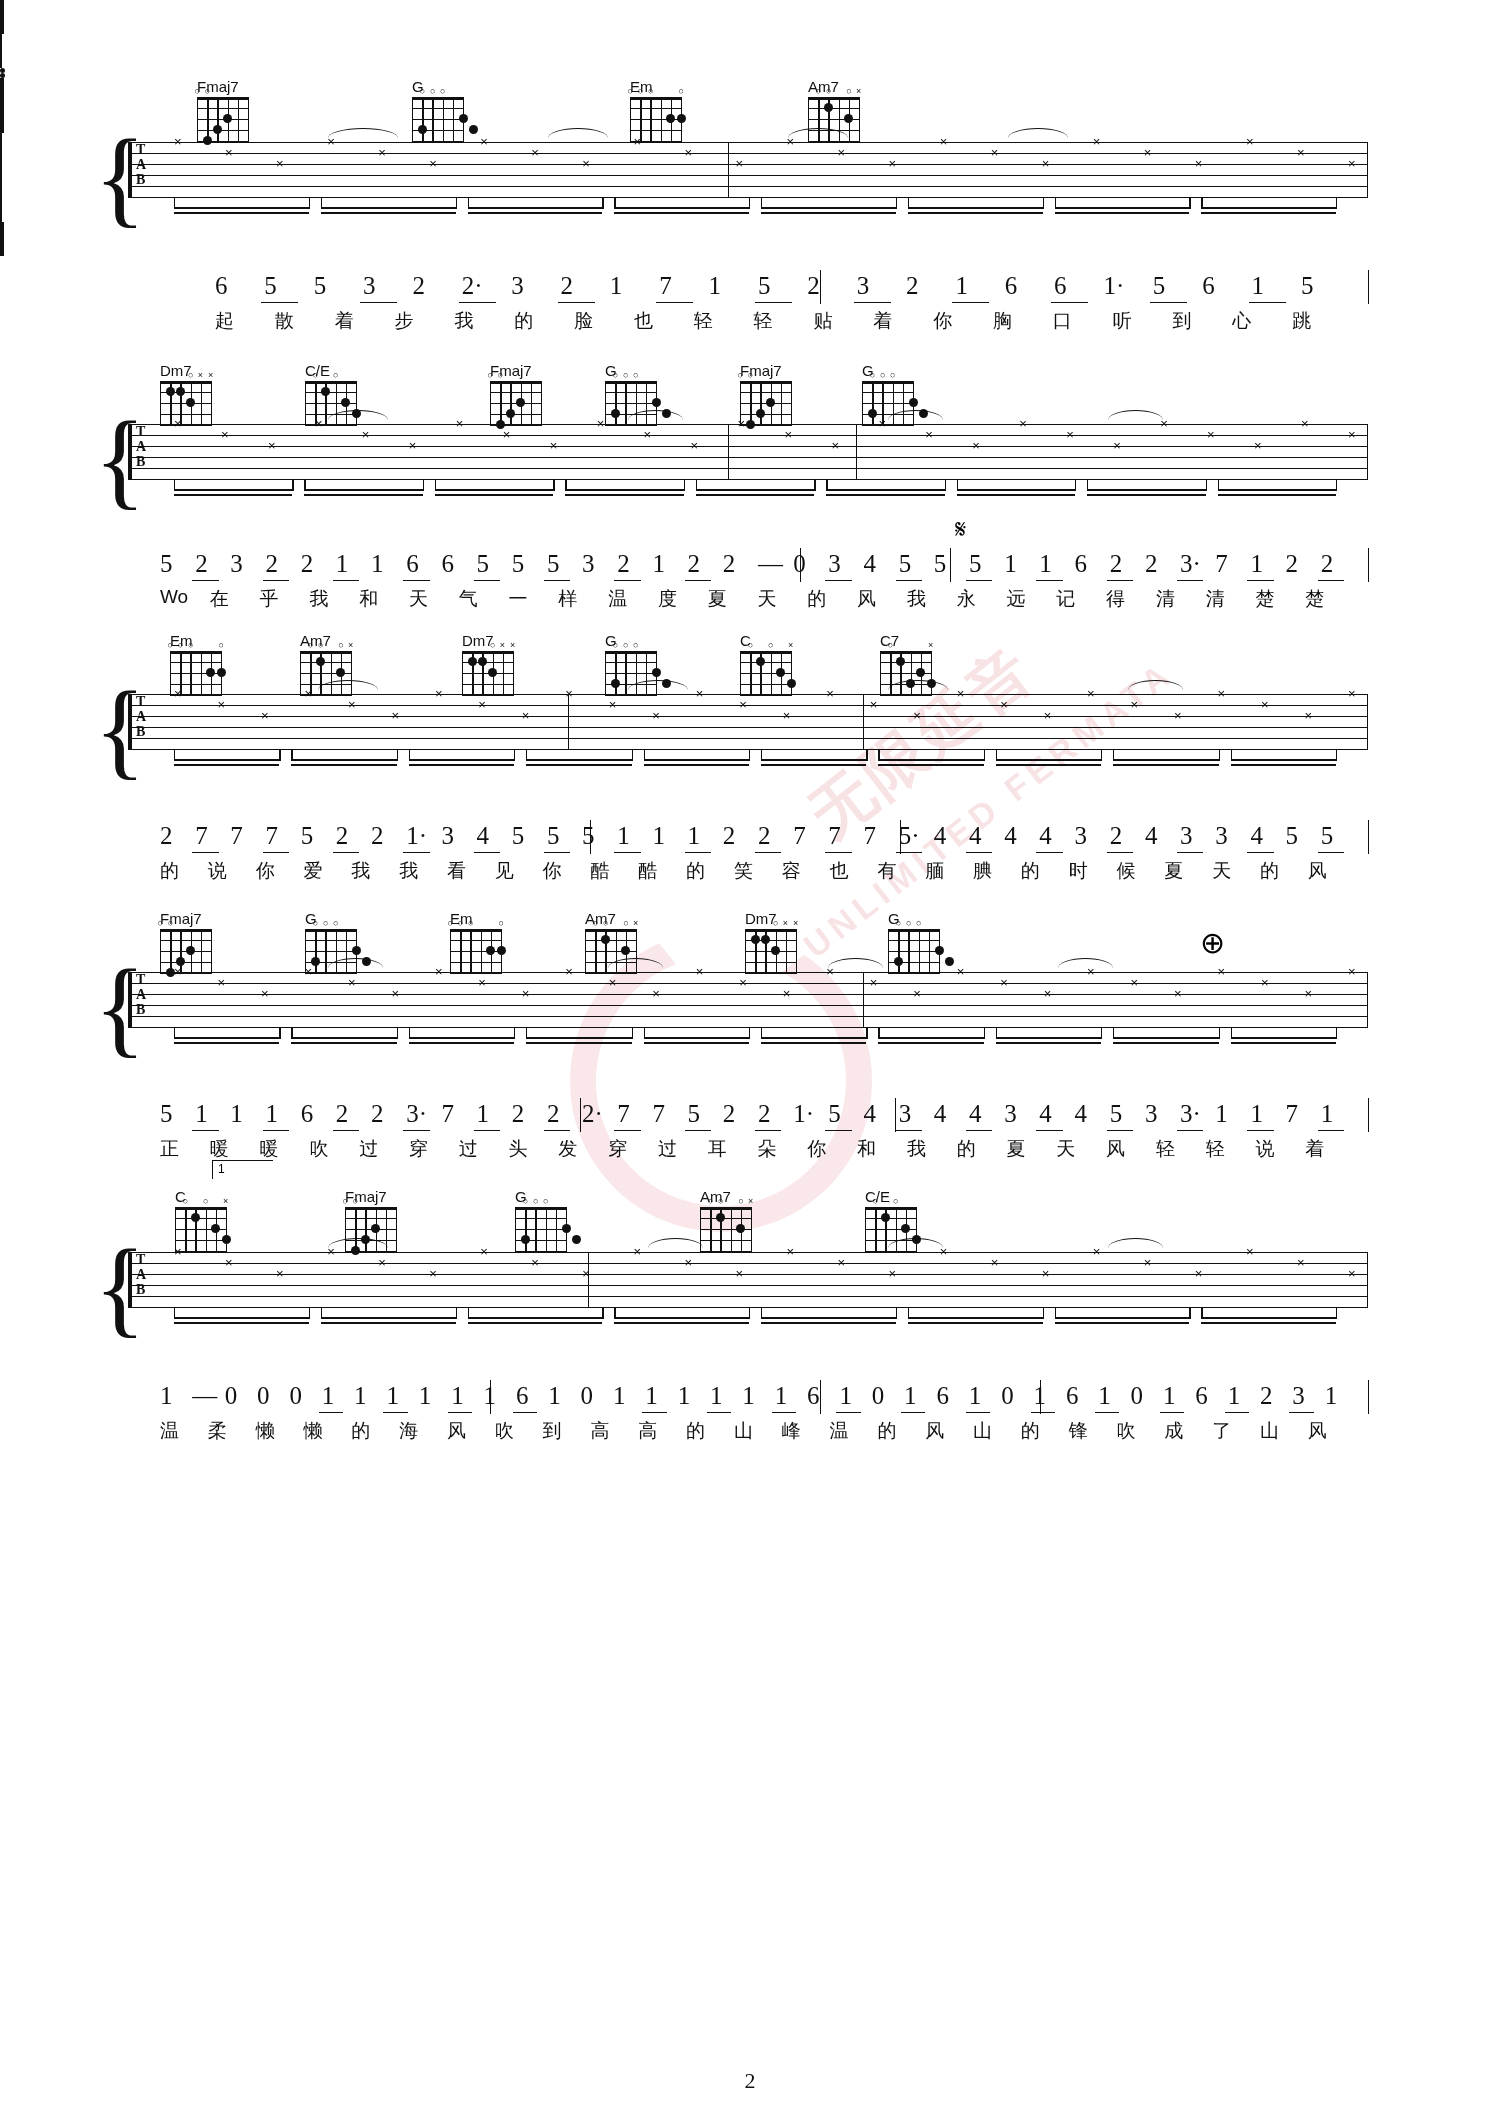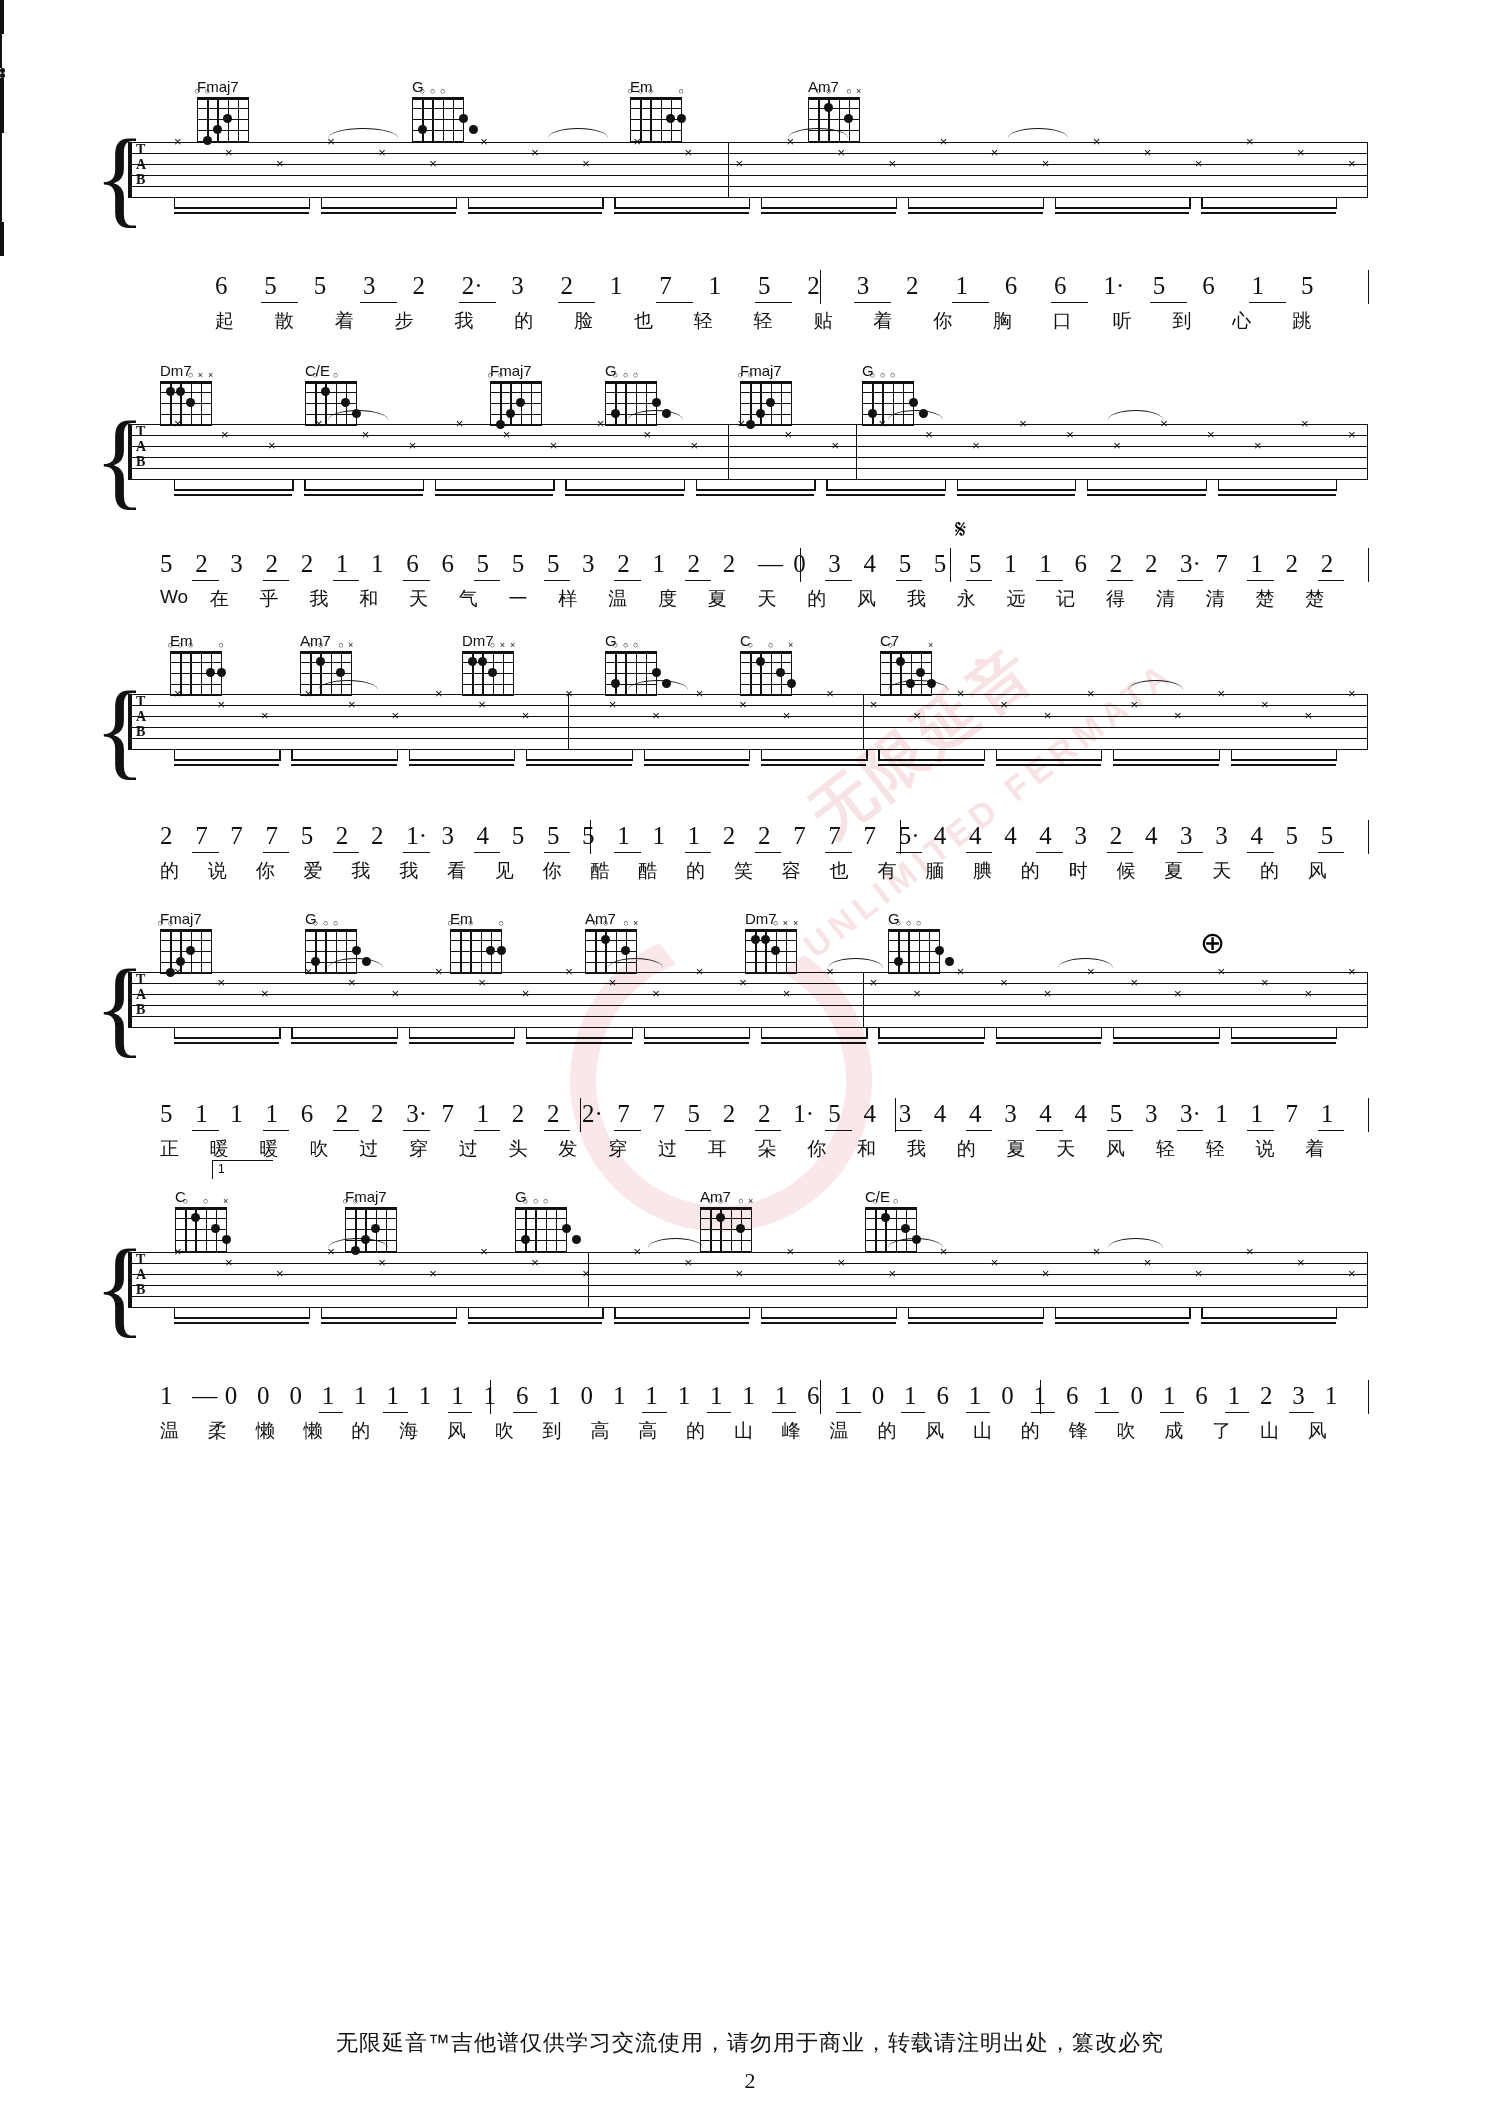--- a/index.html
+++ b/index.html
@@ -58,23 +58,20 @@
 <div class="page">
 
   <div class="watermark">
     <div class="wm-c"></div>
     <div class="wm-text wm1">无限延音</div>
     <div class="wm-text wm2">UNLIMITED FERMATA</div>
   </div>
 
   <div class="system" id="sys1" style="top:0;"></div>
 
-  <div class="footer" style="top:2028px;">
-    <span class="ftxt">无限延音™吉他谱仅供学习交流使用，请勿用于商业，转载请注明出处，篡改必究</span>
-  </div>
   <div class="footer" style="top:2068px;">
     <span class="pageno">2</span>
   </div>
 
 <div class="chord" style="left:197px;top:78px;">
       <div class="cname">Fmaj7</div>
       <div class="grid">
         <div class="nut"></div>
         <div class="vline" style="left: 0px;"></div>
         <div class="vline" style="left: 10.2px;"></div>

